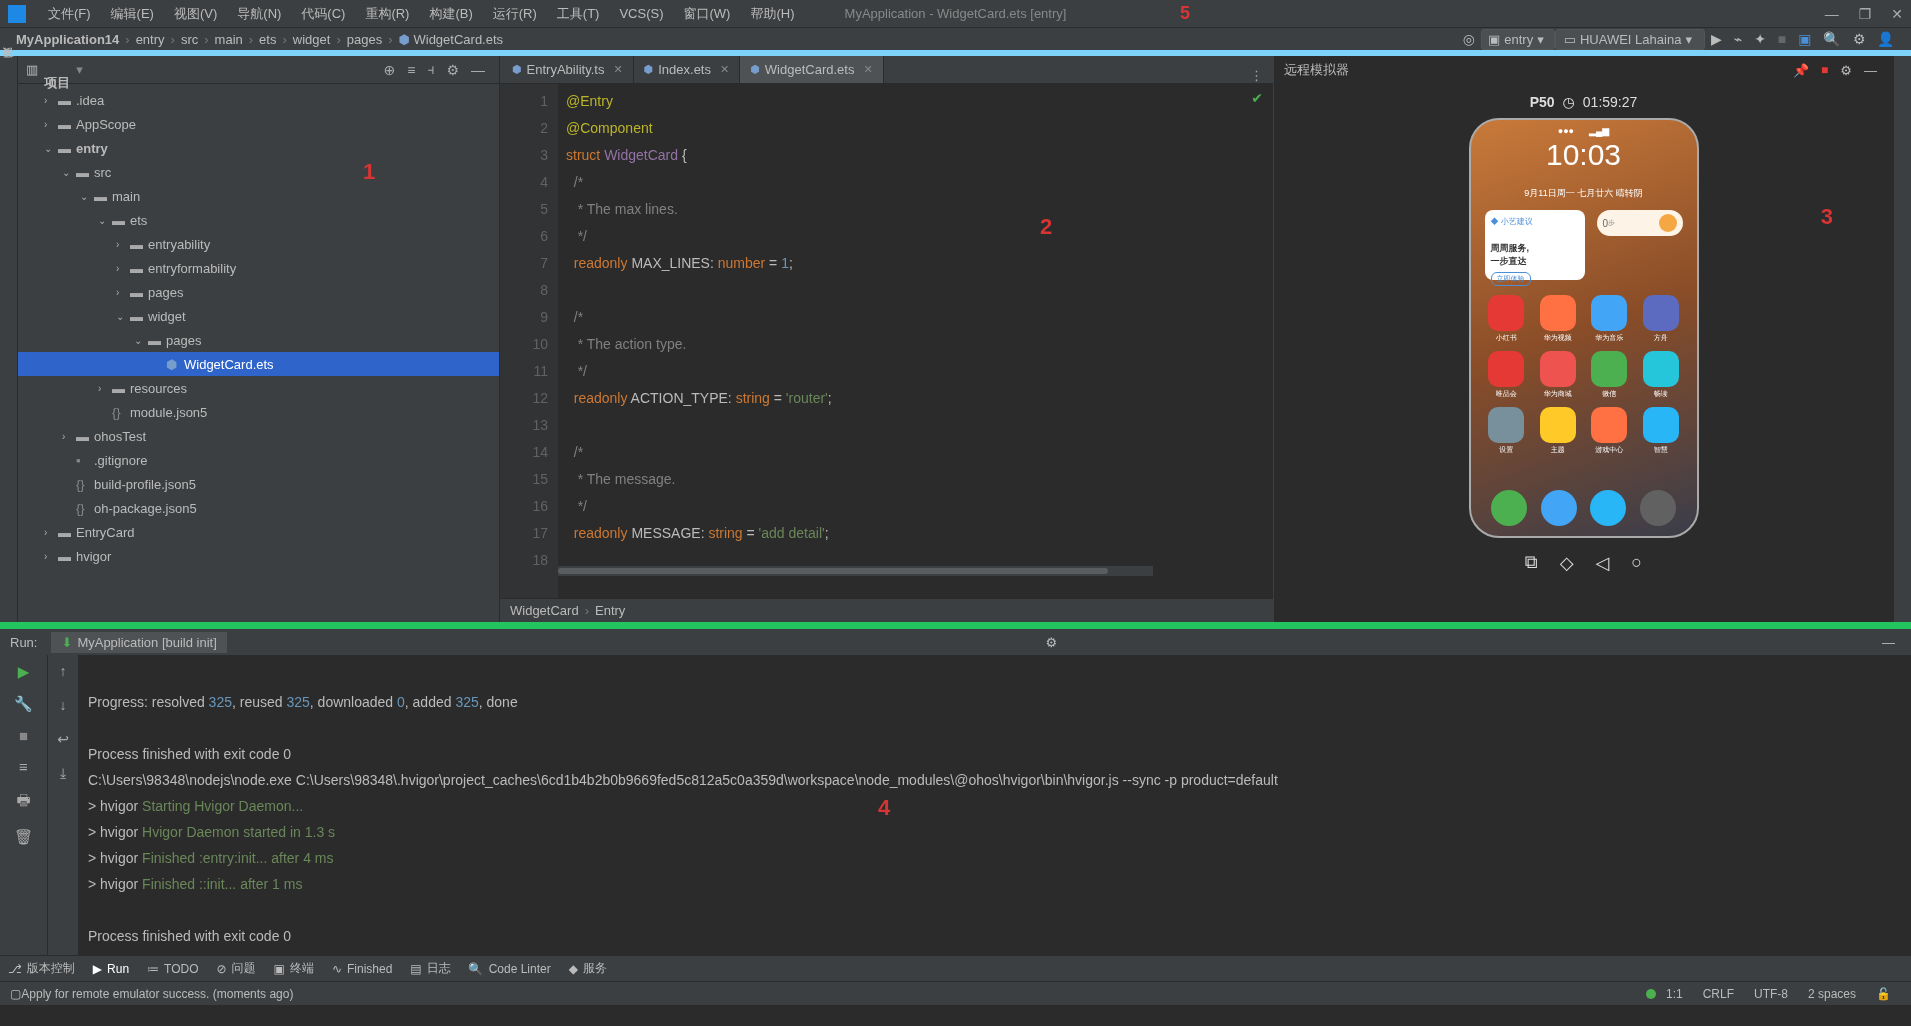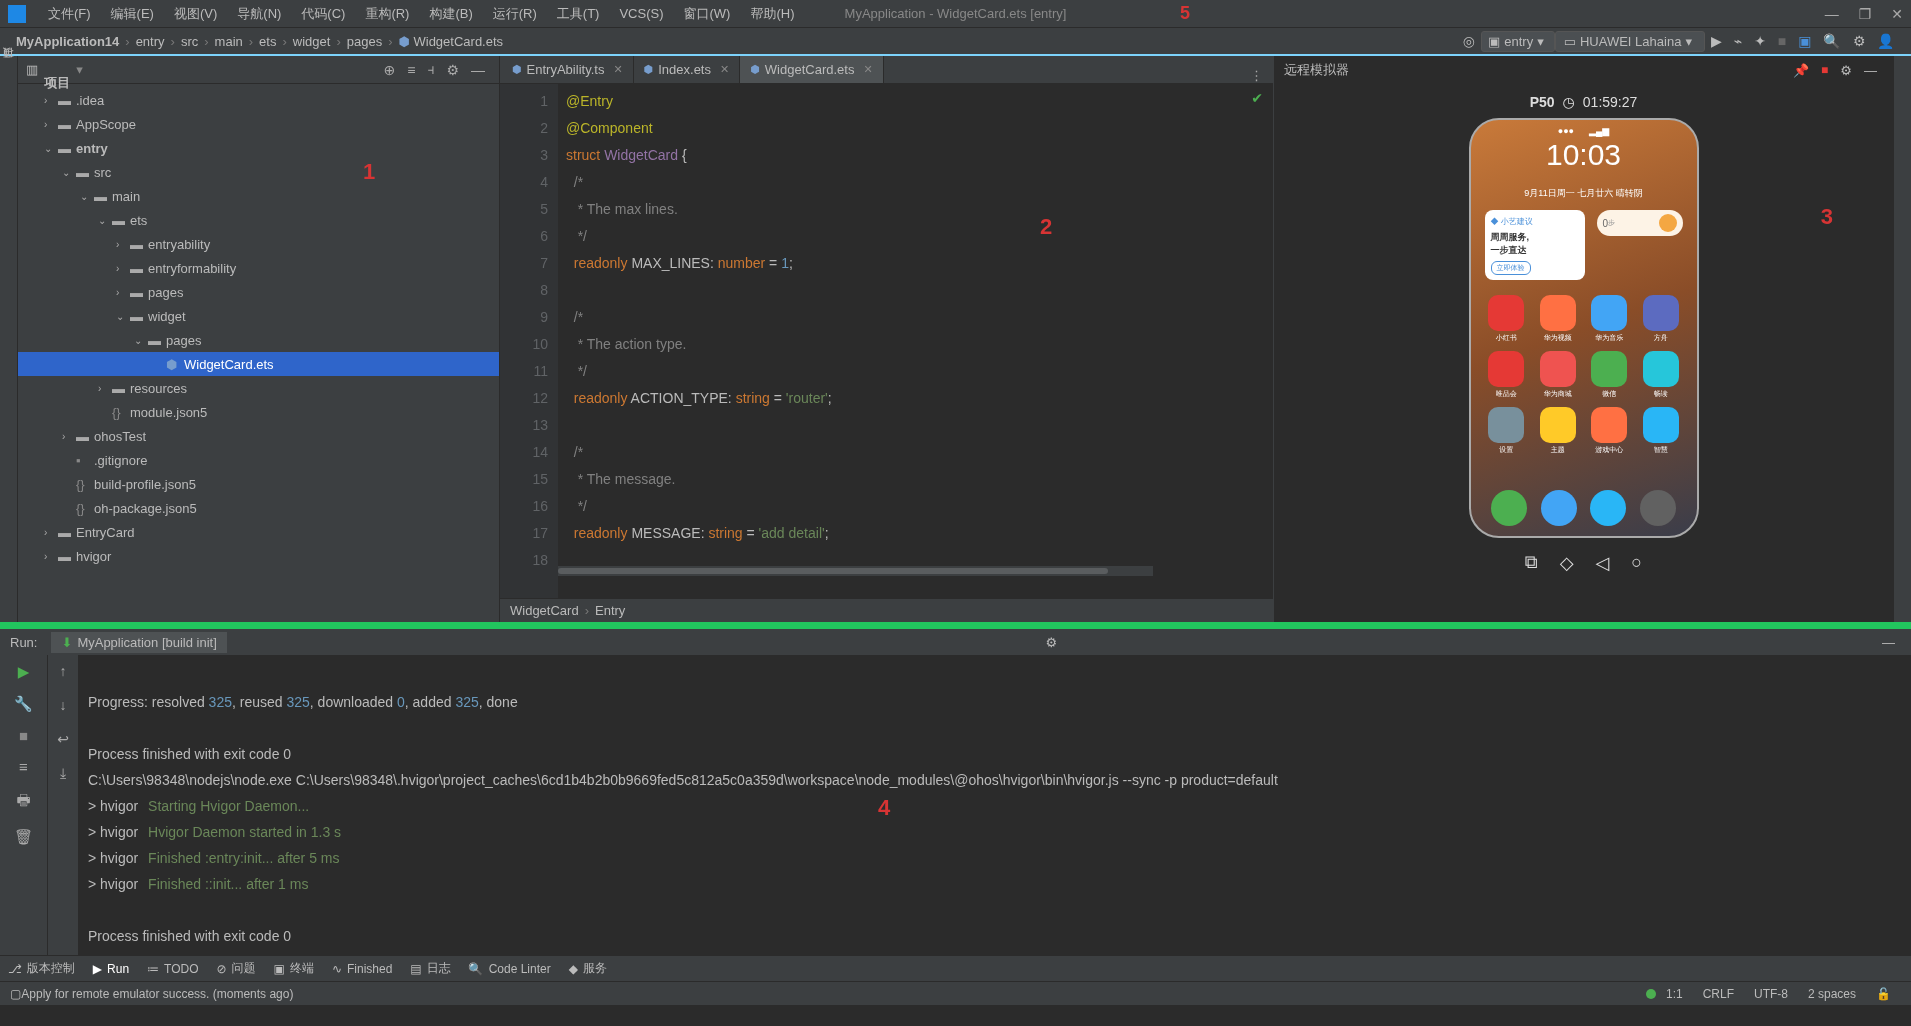--- a/index.html
+++ b/index.html
@@ -8,21 +8,21 @@
 
 .menubar { background: #3c3f41; height: 28px; display: flex; align-items: center; padding: 0 8px; position: relative; border-bottom: 1px solid #2b2b2b; }
 .menubar .logo { width: 18px; height: 18px; background: #1e88e5; margin-right: 12px; }
 .menubar .menu-item { color: #bbb; padding: 0 10px; font-size: 13px; cursor: pointer; }
 .menubar .title { position: absolute; left: 50%; transform: translateX(-50%); color: #888; font-size: 13px; }
 .menubar .win-controls { position: absolute; right: 8px; display: flex; gap: 20px; }
 .menubar .win-controls span { color: #aaa; cursor: pointer; font-size: 14px; }
 .annot5 { color: #d73434; font-weight: bold; font-size: 18px; position: absolute; left: 1180px; }
 
 
-.navbar { background: #3c3f41; height: 28px; display: flex; align-items: center; padding: 0 10px; border-bottom: 2px solid #7dd3fc; }
+.navbar { background: #3c3f41; height: 28px; display: flex; align-items: center; padding: 0 10px; border-bottom: 6px solid #7dd3fc; }
 .navbar .crumb { color: #bbb; padding: 0 6px; }
 .navbar .sep { color: #777; }
 .navbar .spacer { flex: 1; }
 .navbar .tool { padding: 0 6px; color: #bbb; cursor: pointer; font-size: 14px; }
 .navbar .run-select { background: #4b4f52; border: 1px solid #555; padding: 2px 10px 2px 6px; border-radius: 3px; display: inline-flex; align-items: center; gap:4px;}
 .navbar .device-select { background: #4b4f52; border: 1px solid #555; padding: 2px 12px 2px 8px; border-radius: 3px; display: inline-flex; align-items: center; gap:4px;}
 .icon-play { color: #4caf50; font-size: 12px;}
 .icon-bug { color: #4caf50; font-size: 14px;}
 
 
@@ -104,21 +104,21 @@
 .run-panel { background: #2b2b2b; border-top: 7px solid #22c55e;}
 .run-header { height: 26px; background: #3c3f41; display:flex; align-items:center; padding:0 10px;}
 .run-header .hicon{margin-left:auto; padding:0 6px; cursor:pointer;}
 .run-tab { background: #4e5254; padding: 3px 10px; color:#bbb; display:inline-flex; align-items:center; gap:5px;}
 .run-body { display:flex; height: 300px;}
 .run-tools { width:48px; background:#3c3f41; display:flex; flex-direction:column; align-items:center; padding:8px 0; gap:14px; border-right:1px solid #2b2b2b;}
 .run-tools span { color:#aaa; cursor:pointer; font-size:15px;}
 .run-tools2 { width:30px; background:#3c3f41; display:flex; flex-direction:column; align-items:center; padding:8px 0; gap:18px;}
 .run-tools2 span{color:#aaa; cursor:pointer; font-size:14px;}
 .console { flex:1; padding:8px 10px; font-family:'Consolas',monospace; font-size:14px; line-height:26px; white-space:pre; color:#bbb; position:relative;}
-.console .ok{color:#6a8759;margin-left:6px;}
+.console .ok{color:#6a8759;}
 .console .n{color:#6897bb;}
 .annot4 { position:absolute; left:800px; top:140px; color:#d73434; font-size:22px; font-weight:bold;}
 
 
 .bottom-tools { height: 26px; background:#3c3f41; display:flex; align-items:center; padding:0 8px; gap:18px; color:#bbb; border-top:1px solid #2b2b2b;}
 .bottom-tools .bitem{display:flex; align-items:center; gap:5px; cursor:pointer; font-size:12px;}
 .bottom-tools .active{color:#fff;}
 
 
 .statusbar-ide { height: 24px; background:#3c3f41; display:flex; align-items:center; padding:0 10px; color:#bbb; border-top:1px solid #2b2b2b; font-size:12px;}
@@ -436,21 +436,21 @@
         <span style="font-weight:bold">P50</span>
         <span>◷</span>
         <span>01:59:27</span>
       </div>
       <div class="phone">
         <div class="statusbar">●●● &nbsp;&nbsp;&nbsp;&nbsp; ▂▄▆</div>
         <div class="clock">10:03</div>
         <div class="datebar">9月11日周一 七月廿六 晴转阴</div>
         <div class="widget-card">
           <div style="font-size:8px;color:#4a90d9">◆ <span>小艺建议</span></div>
-          <div style="font-size:9px;font-weight:bold;color:#333;margin-top:4px">周周服务,</div>
+          <div style="font-size:9px;font-weight:bold;color:#333;margin-top:15px">周周服务,</div>
           <div style="font-size:9px;font-weight:bold;color:#333">一步直达</div>
           <div style="font-size:7px;color:#4a90d9;border:1px solid #4a90d9;border-radius:6px;display:inline-block;padding:1px 5px;margin-top:4px">立即体验</div>
         </div>
         <div class="pill">
             <span style="font-size:10px;color:#666">0</span>
             <span style="font-size:7px;color:#999">步</span>
             <span class="dot"></span>
           </div>
         <div class="appgrid" id="appgrid">
             <div class="app">
@@ -546,21 +546,21 @@
       <span>↩</span>
       <span>⤓</span>
     </div>
     <div class="console">
 <span class="annot4">4</span><span>Progress: resolved </span><span class="n">325</span><span>, reused </span><span class="n">325</span><span>, downloaded </span><span class="n">0</span><span>, added </span><span class="n">325</span><span>, done</span>
 
 <span>Process finished with exit code 0</span>
 <span>C:\Users\98348\nodejs\node.exe C:\Users\98348\.hvigor\project_caches\6cd1b4b2b0b9669fed5c812a5c0a359d\workspace\node_modules\@ohos\hvigor\bin\hvigor.js --sync -p product=default</span>
 <span>&gt; hvigor </span><span class="ok">Starting Hvigor Daemon...</span>
 <span>&gt; hvigor </span><span class="ok">Hvigor Daemon started in 1.3 s</span>
-<span>&gt; hvigor </span><span class="ok">Finished :entry:init... after 5 ms</span>
+<span>&gt; hvigor </span><span class="ok">Finished :entry:init... after 4 ms</span>
 <span>&gt; hvigor </span><span class="ok">Finished ::init... after 1 ms</span>
 
 <span>Process finished with exit code 0</span>
     </div>
   </div>
 </div>
 
 <div class="bottom-tools">
   <span class="bitem">⎇ <span>版本控制</span></span>
   <span class="bitem active">▶ <span>Run</span></span>

